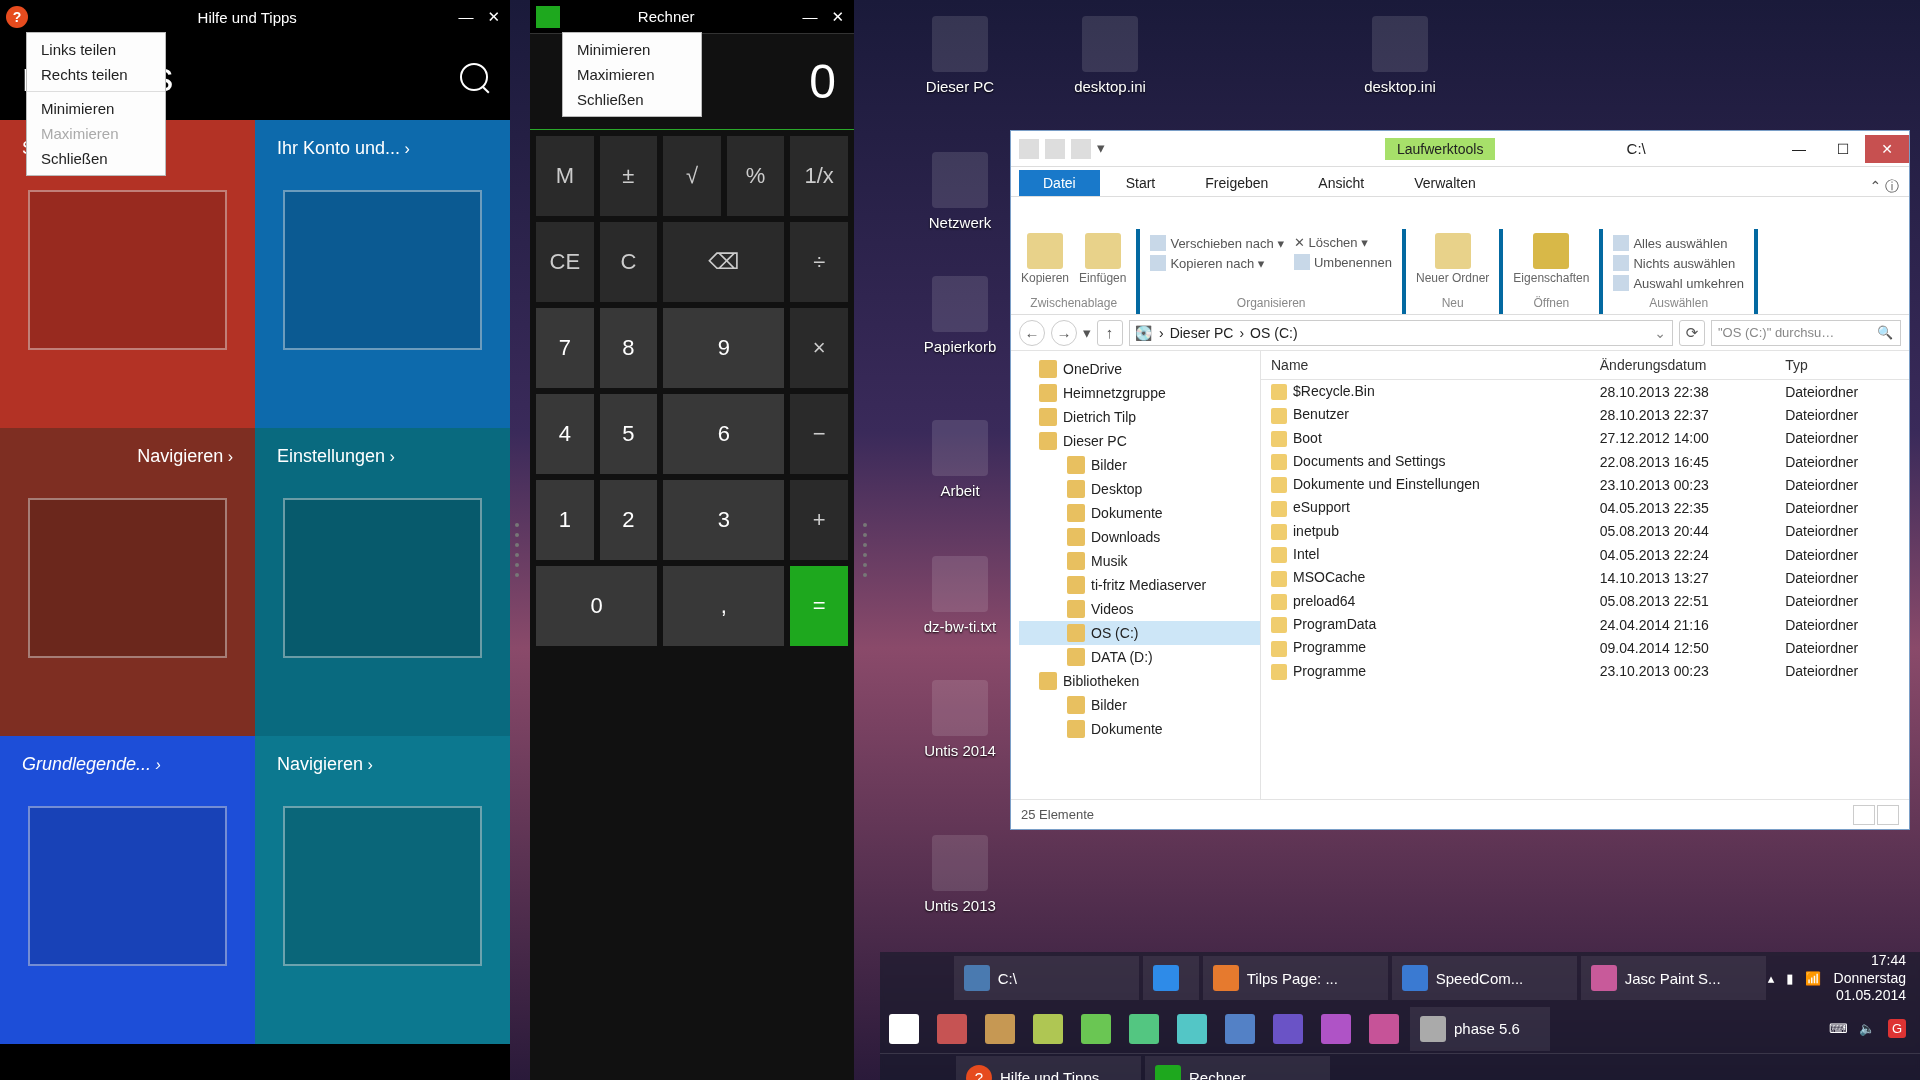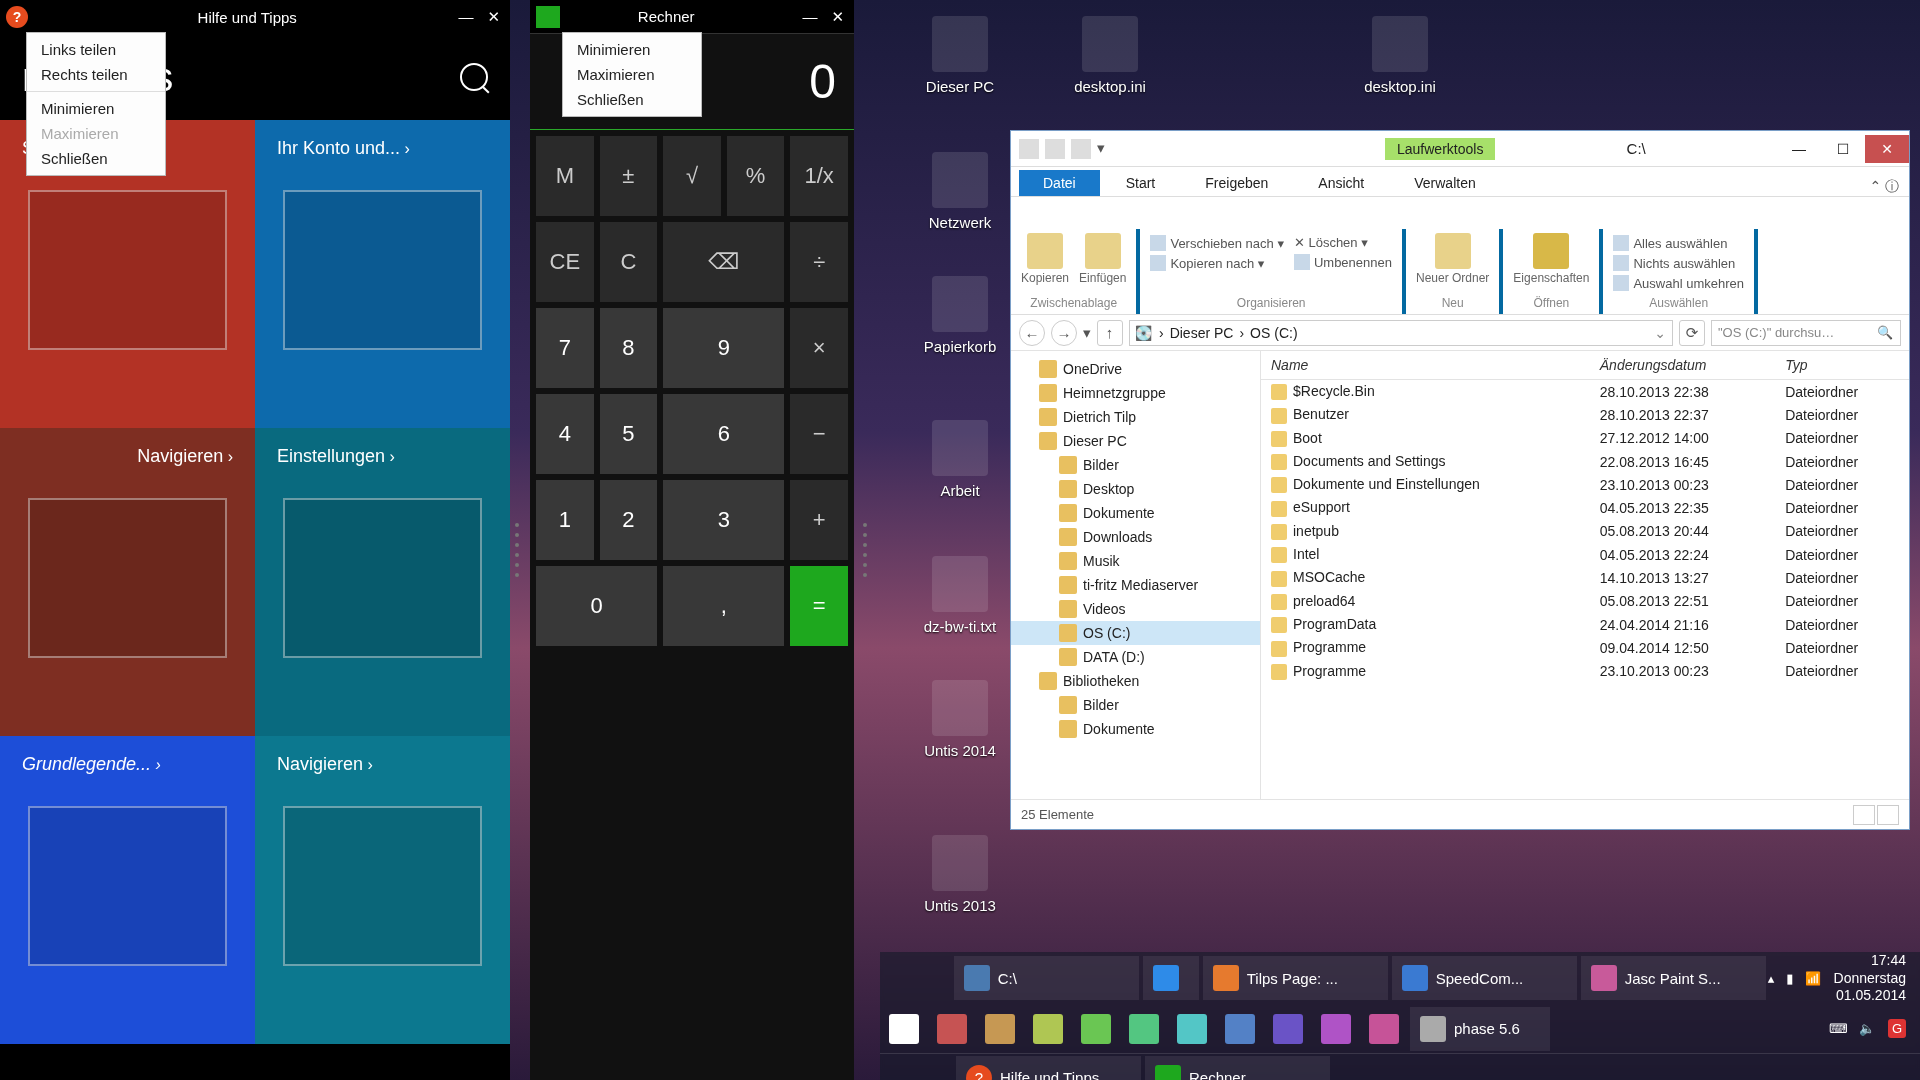--- a/index.html
+++ b/index.html
@@ -69,26 +69,26 @@
 .explorer .ribbon .ricon { width:36px; height:36px; background:#e8d28a; margin:0 auto 2px; border-radius:3px; }
 .explorer .ribbon .rline { font-size:13px; padding:2px 0; display:flex; align-items:center; gap:4px; }
 .explorer .ribbon .rline .sic { width:16px; height:16px; background:#c8d8e8; display:inline-block; }
 .explorer .addrbar { height:36px; display:flex; align-items:center; gap:6px; padding:0 8px; border-bottom:1px solid #e3e3e3; }
 .explorer .addrbar .navb { width:26px; height:26px; border:1px solid #ccc; border-radius:50%; display:flex; align-items:center; justify-content:center; color:#555; }
 .explorer .addrbar .crumb { flex:1; border:1px solid #ccc; height:26px; display:flex; align-items:center; padding:0 6px; gap:6px; font-size:14px; }
 .explorer .addrbar .srch { width:190px; border:1px solid #ccc; height:26px; padding:0 6px; font-size:13px; color:#888; display:flex; align-items:center; justify-content:space-between; }
 .explorer .body { flex:1; display:flex; overflow:hidden; }
 .explorer .nav { width:250px; border-right:1px solid #e3e3e3; padding:6px 0; overflow:auto; font-size:14px; }
 .explorer .nav .ni { padding:3px 8px 3px 28px; display:flex; align-items:center; gap:6px; }
-.explorer .nav .ni.l2 { padding-left:48px; }
+.explorer .nav .ni.l2 { padding-left:48px;margin-left:8px; }
 .explorer .nav .ni.sel { background:#cde6f7; }
 .explorer .nav .nic { width:18px; height:18px; background:#e8c060; display:inline-block; border-radius:2px; }
 .explorer .list { flex:1; overflow:auto; }
 .explorer .list table { width:100%; border-collapse:collapse; font-size:14px; }
-.explorer .list th { text-align:left; font-weight:400; padding:6px 10px; border-bottom:1px solid #e3e3e3; color:#333; position:sticky; top:0; background:#fff;font-style:italic; }
+.explorer .list th { text-align:left; font-weight:400; padding:6px 10px; border-bottom:1px solid #e3e3e3; color:#333; position:sticky; top:0; background:#fff; }
 .explorer .list td { padding:3px 10px; }
 .explorer .list .fic { width:16px; height:16px; background:#f0cd6e; display:inline-block; margin-right:6px; vertical-align:middle; border-radius:2px; }
 .explorer .status { height:30px; border-top:1px solid #e3e3e3; display:flex; align-items:center; padding:0 10px; font-size:13px; color:#555; justify-content:space-between; }
 .explorer .status .vbtns { display:flex; gap:2px; }
 .explorer .status .vbtns span { width:22px; height:20px; border:1px solid #ccc; }
 
 
 .taskbar { position:absolute; left:880px; right:0; bottom:0; height:128px; background:rgba(20,25,40,0.6); backdrop-filter:blur(2px); display:flex; flex-direction:column; }
 .tbrow { flex:1; display:flex; align-items:center; }
 .tbrow.bottom { border-top:1px solid rgba(255,255,255,0.12); }

